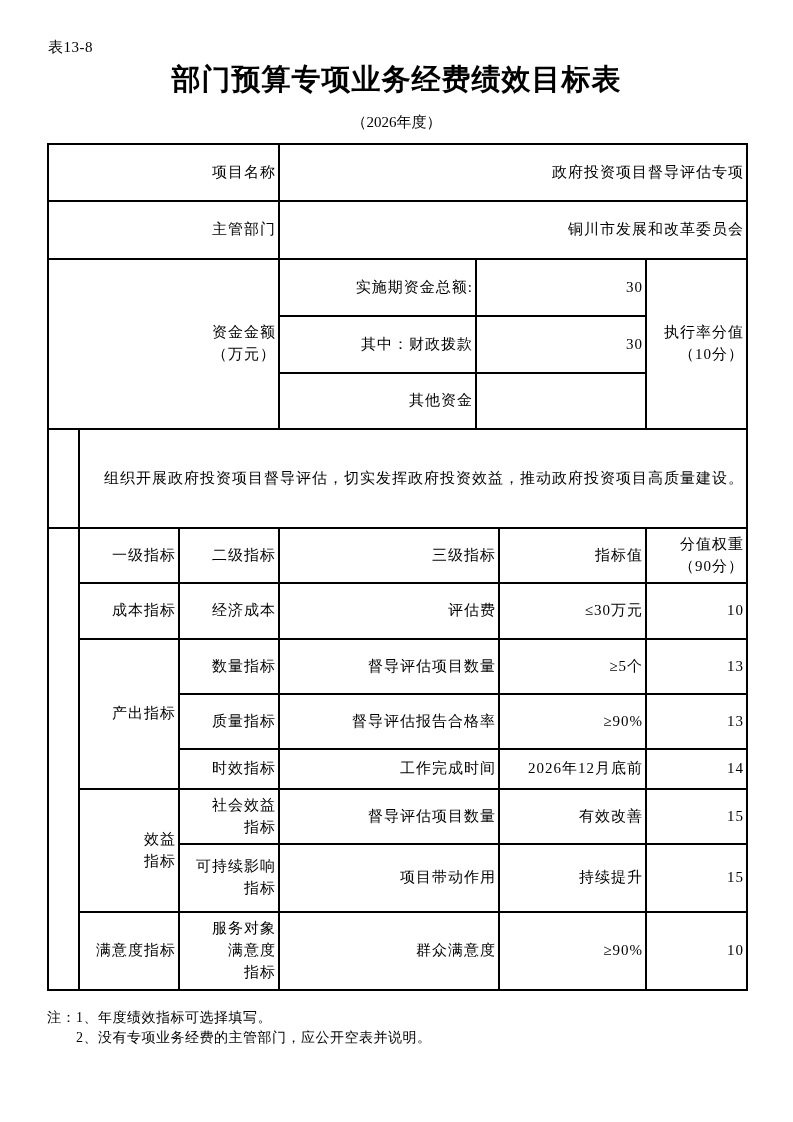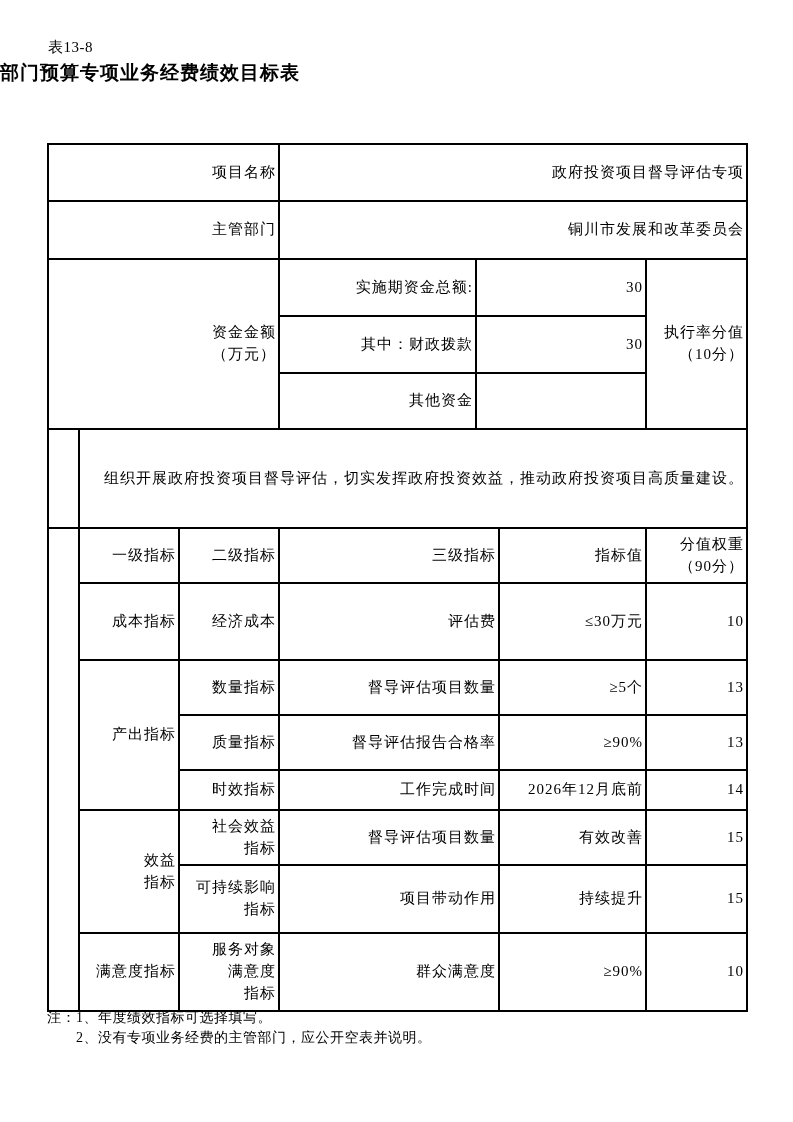--- a/index.html
+++ b/index.html
@@ -9,21 +9,21 @@
     font-family:"Liberation Serif","DejaVu Serif",serif;
     position:relative;overflow:hidden;
   }
   .doc{position:absolute;inset:0;}
   .table-no{
     position:absolute;left:48px;top:38px;
     font-size:15px;letter-spacing:0.5px;
   }
   .title{
     position:absolute;left:0;top:60px;width:793px;
-    text-align:left;font-size:19px;font-weight:bold;
+    text-align:center;font-size:29px;font-weight:bold;
     font-family:"Liberation Sans","DejaVu Sans",sans-serif;
     letter-spacing:1px;
   }
   .subtitle{
     position:absolute;left:0;top:113px;width:793px;
     text-align:center;font-size:15px;
   }
   table.main{
     position:absolute;left:47px;top:143px;
     width:699px;border-collapse:collapse;table-layout:fixed;
@@ -57,20 +57,21 @@
   .notes .prefix{flex:0 0 auto;}
   .notes .note-line{display:block;}
 </style>
 </head>
 <body>
 
 <div class="doc">
 
   <div class="table-no">表13-8</div>
   <div class="title">部门预算专项业务经费绩效目标表</div>
+  <div class="subtitle">（2026年度）</div>
 
   <table class="main">
     <colgroup>
       <col style="width:31px">
         <col style="width:100px">
         <col style="width:100px">
       <col style="width:197px">
         <col style="width:23px">
         <col style="width:147px">
       <col style="width:101px">
@@ -112,21 +113,21 @@
     <tr style="height:55px;">
       <td class="vcell" rowspan="8"><span class="vtext">年度绩效指标</span></td>
       <td>一级指标</td>
       <td>二级指标</td>
       <td colspan="2">三级指标</td>
       <td>指标值</td>
       <td>分值权重
 （90分）</td>
     </tr>
 
-    <tr style="height:77px;">
+    <tr style="height:56px;">
       <td>成本指标</td>
       <td>经济成本</td>
       <td colspan="2" class="left">评估费</td>
       <td>≤30万元</td>
       <td class="num">10</td>
     </tr>
 
     <tr style="height:55px;">
       <td rowspan="3">产出指标</td>
       <td>数量指标</td>

